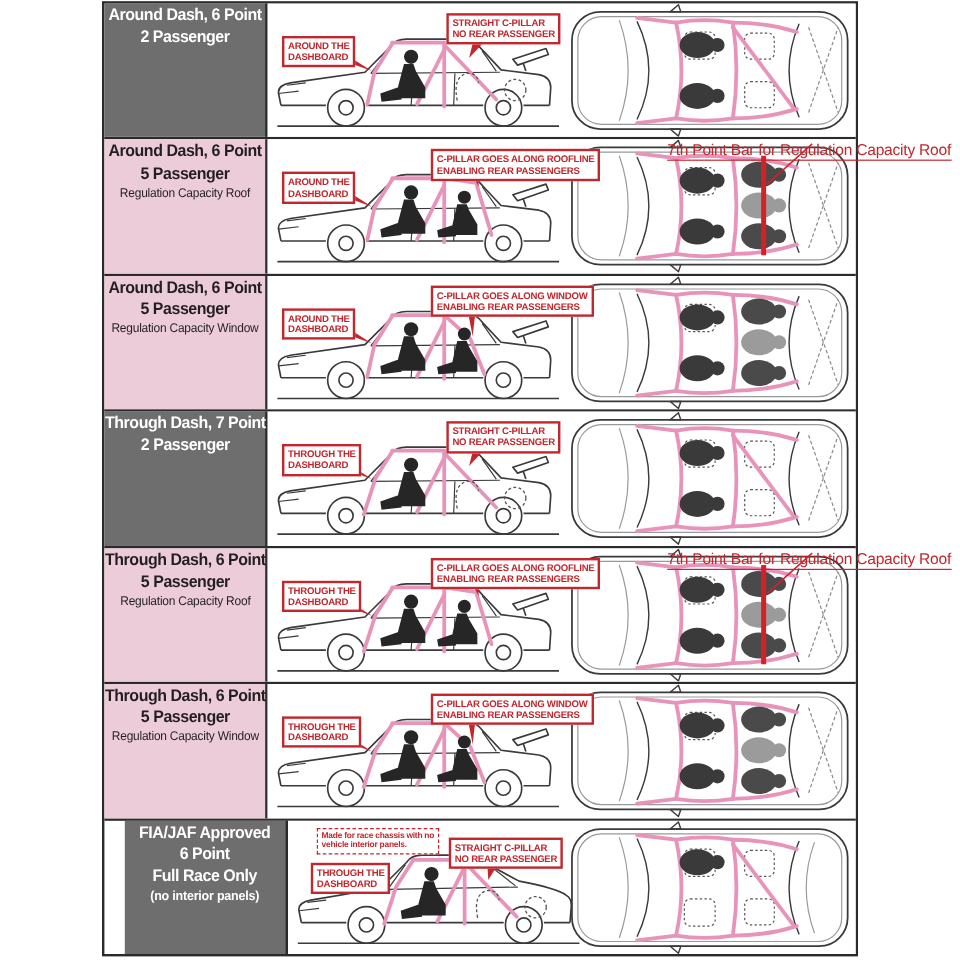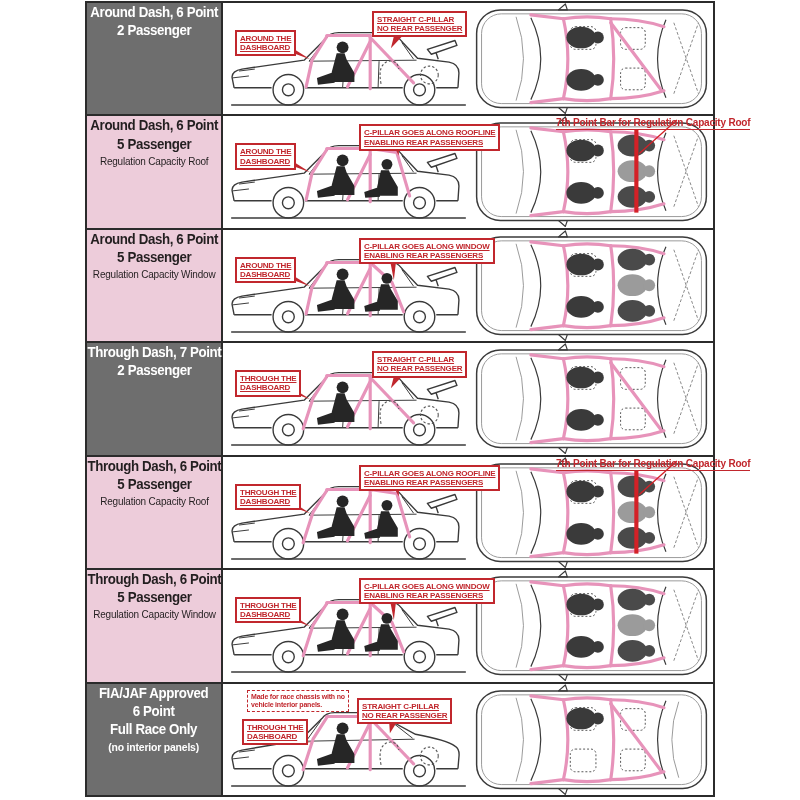--- a/index.html
+++ b/index.html
@@ -1,37 +1,37 @@
 <!DOCTYPE html>
 <html><head>
 <meta charset="utf-8">
 <style>
   html,body{margin:0;padding:0;background:#fff;}
   body{width:800px;height:800px;position:relative;font-family:"Liberation Sans",sans-serif;
        -webkit-font-smoothing:antialiased;}
   .table{position:absolute;left:85px;top:1px;width:630px;height:796px;
          border:2px solid #2b2b2b;box-sizing:border-box;display:flex;flex-direction:column;background:#fff;}
   .row{flex:1;display:flex;border-bottom:2px solid #2b2b2b;min-height:0;}
-  .row:last-child{border-bottom:none;}
+  .row:last-child{border-bottom:none;padding-left:17px;}
   .label-cell{width:134px;border-right:2px solid #2b2b2b;display:flex;flex-direction:column;
               align-items:center;text-align:center;flex-shrink:0;overflow:visible;}
   .label-inner{transform:scaleX(0.95);}
   .label-cell.gray{background:#6e6e6e;color:#ffffff;}
   .label-cell.pink{background:#edccda;color:#231f20;}
   .t1{font-size:14px;font-weight:bold;line-height:1.3;letter-spacing:-0.4px;white-space:nowrap;}
   .sub{font-size:10.5px;line-height:1.3;letter-spacing:-0.2px;white-space:nowrap;margin-top:2px;}
   .label-cell.gray .sub{font-weight:bold;font-size:11px;}
   .diagram-cell{flex:1;position:relative;background:#fff;}
   .side-svg{position:absolute;left:0;top:0;width:251px;height:100%;}
   .top-svg{position:absolute;right:0;top:0;width:243px;height:100%;}
   .side-svg svg,.top-svg svg{width:100%;height:100%;display:block;}
   .ann{position:absolute;background:#fff;border:2px solid #c1272d;color:#c1272d;
        font-weight:bold;font-size:8px;line-height:1.15;padding:2px 3px;white-space:nowrap;z-index:3;}
-  .ann span{display:block;letter-spacing:-0.2px;text-decoration:underline;}
-  .top-note{position:absolute;color:#c1272d;font-weight:bold;font-size:10px;letter-spacing:-0.2px;
+  .ann span{display:block;letter-spacing:-0.2px;}
+  .top-note{position:absolute;color:#c1272d;font-weight:normal;font-size:13px;letter-spacing:-0.2px;
             white-space:nowrap;border-bottom:1.5px solid #c1272d;padding-bottom:1px;z-index:3;}
   .race-note{position:absolute;background:#fff;border:1.5px dashed #c1272d;color:#c1272d;
              font-weight:bold;font-size:7px;line-height:1.2;padding:2px 3px;white-space:nowrap;z-index:3;}
   .race-note span{display:block;letter-spacing:-0.2px;}
 </style>
 </head>
 <body>
 
 <div class="table">
   <div class="row">

